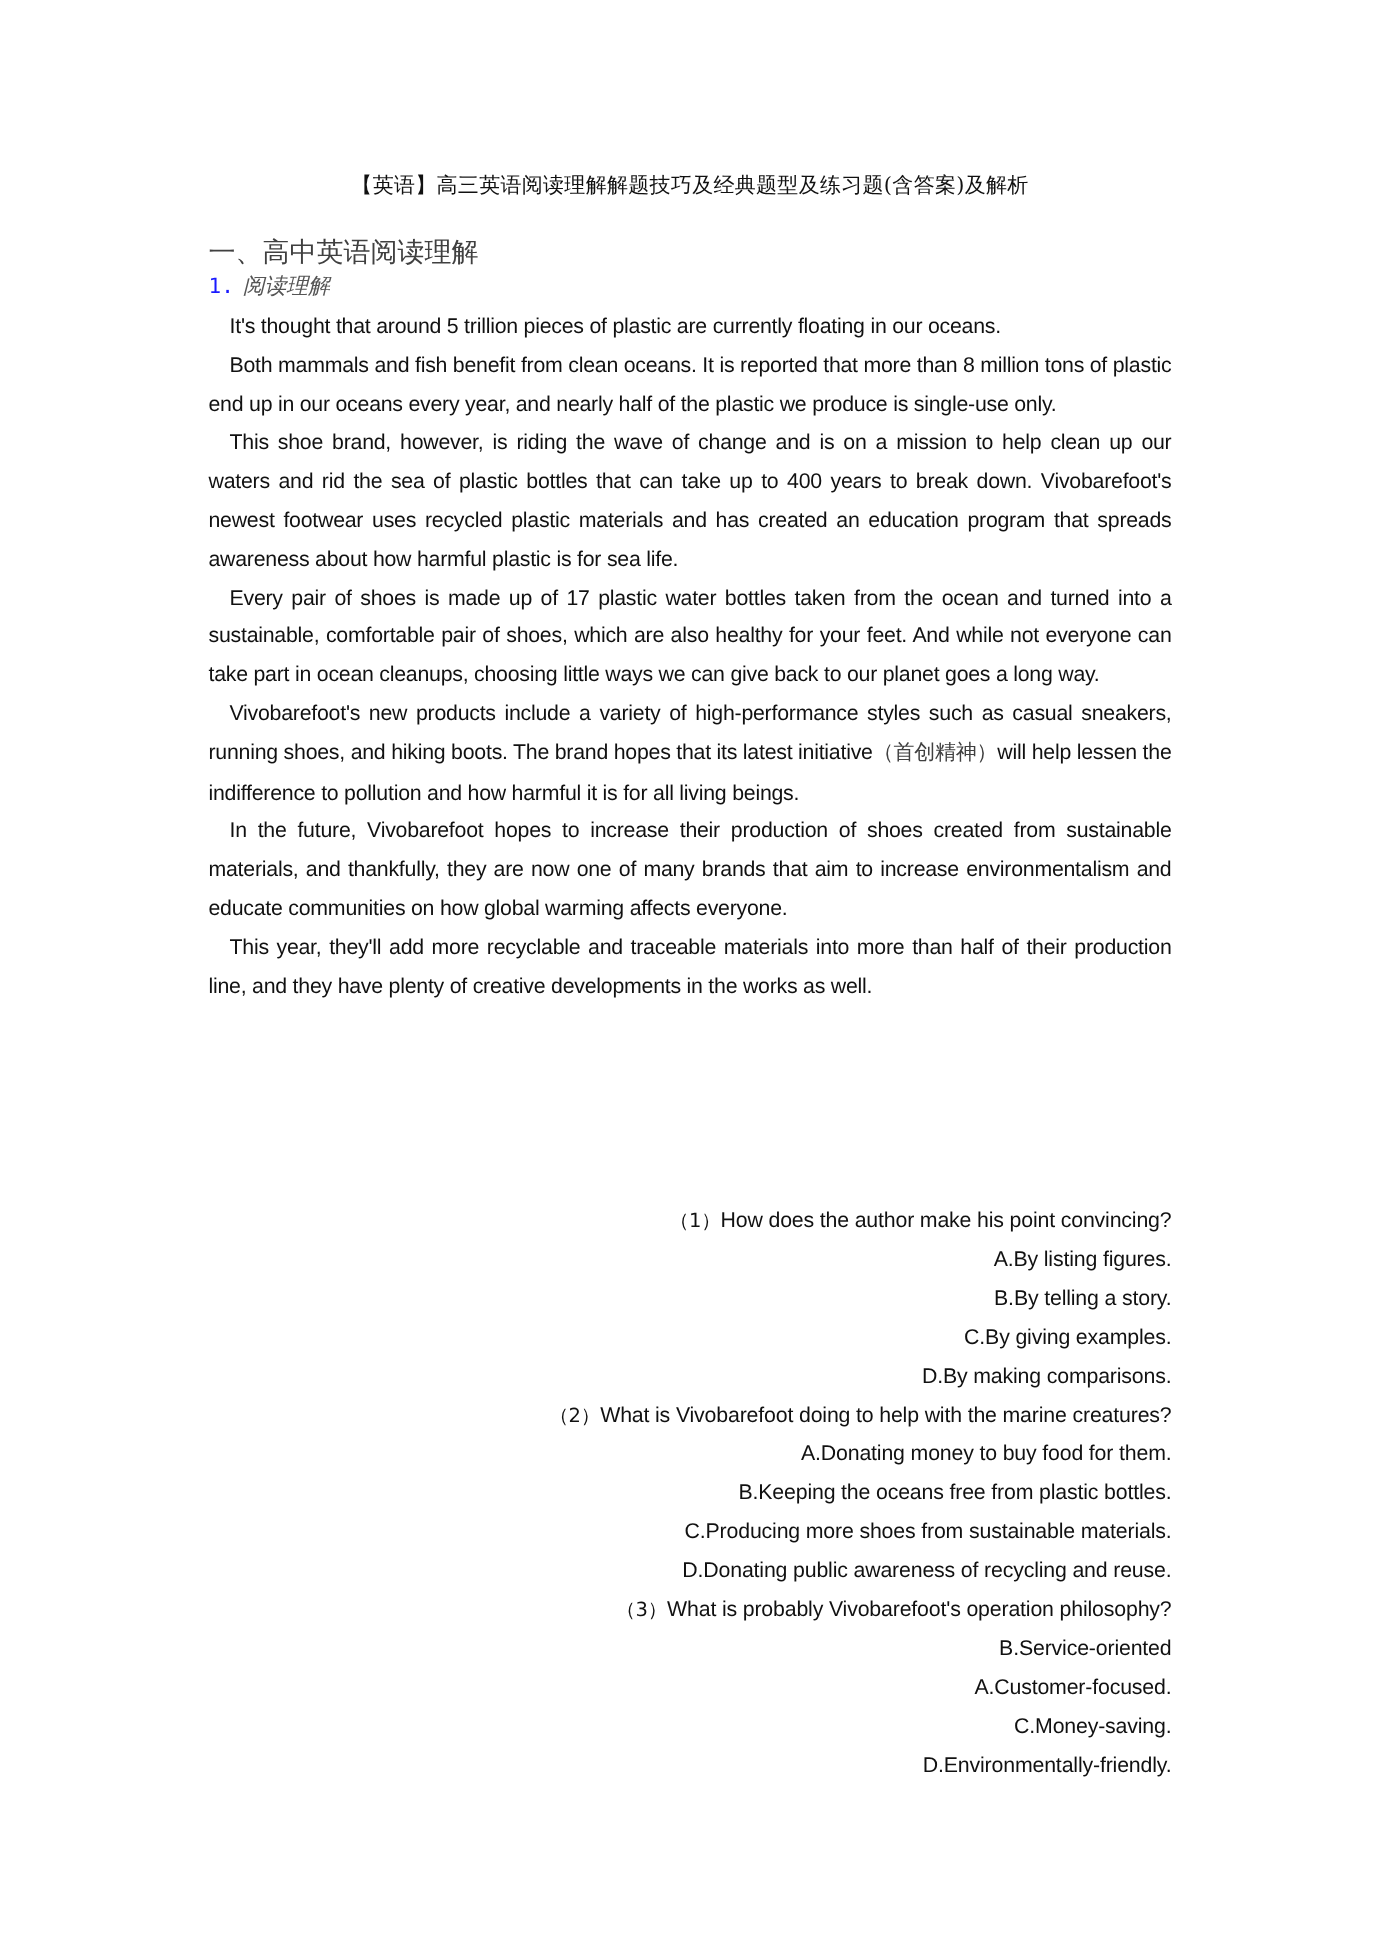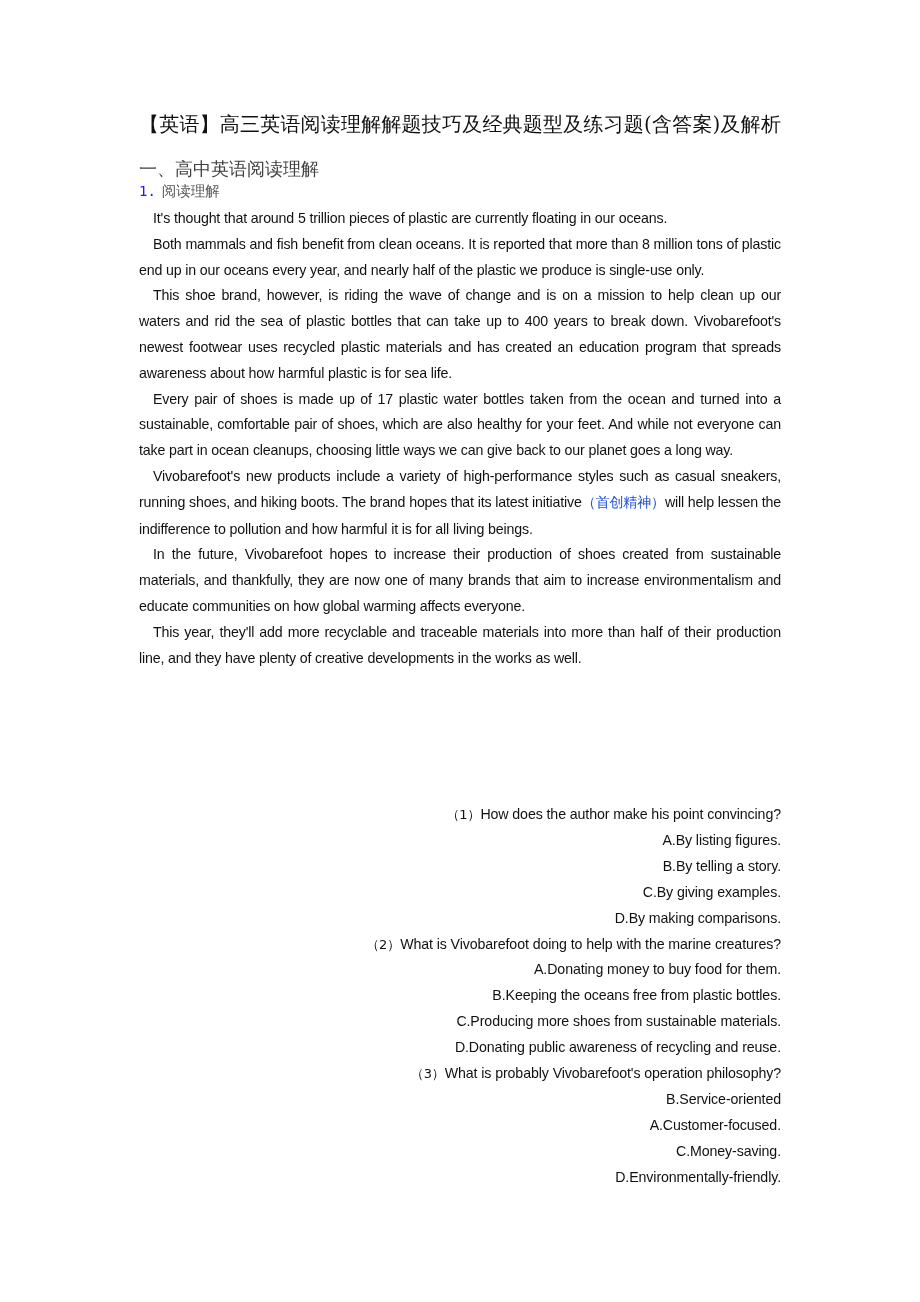--- a/index.html
+++ b/index.html
@@ -21,21 +21,21 @@
       top: 0;
       width: 642px;
     }
     .doc-title {
       position: absolute;
       left: 0;
       top: 111px;
       width: 642px;
       text-align: center;
       font-family: "DejaVu Serif", "Liberation Serif", serif;
-      font-size: 20px;
+      font-size: 14px;
       line-height: 26px;
       letter-spacing: 0.2px;
       white-space: nowrap;
       color: #111;
     }
     .section-heading {
       position: absolute;
       left: 0;
       top: 156px;
       font-family: "DejaVu Sans", sans-serif;
@@ -56,40 +56,41 @@
     .q-num {
       color: #1a1aff;
       font-family: "DejaVu Sans Mono", monospace;
       font-size: 14px;
     }
     .q-type {
       color: #555555;
       font-family: "DejaVu Sans", sans-serif;
       font-size: 14.5px;
       margin-left: 6px;
+      font-style: italic;
     }
     .passage {
       position: absolute;
       left: 0;
       top: 206px;
       width: 642px;
     }
     .para {
       margin: 0;
       font-family: "Liberation Sans", sans-serif;
       font-size: 14.2px;
       line-height: 25.8px;
       text-align: justify;
       text-indent: 14px;
       letter-spacing: -0.15px;
       color: #111;
     }
     .cjk {
       font-family: Liberation Mono, monospace;
-      color: #1d4ed8;
+      color: #404040;
       font-size: 14px;
     }
     .questions {
       position: absolute;
       left: 0;
       top: 802px;
       width: 642px;
     }
     .question {
       margin: 0;

